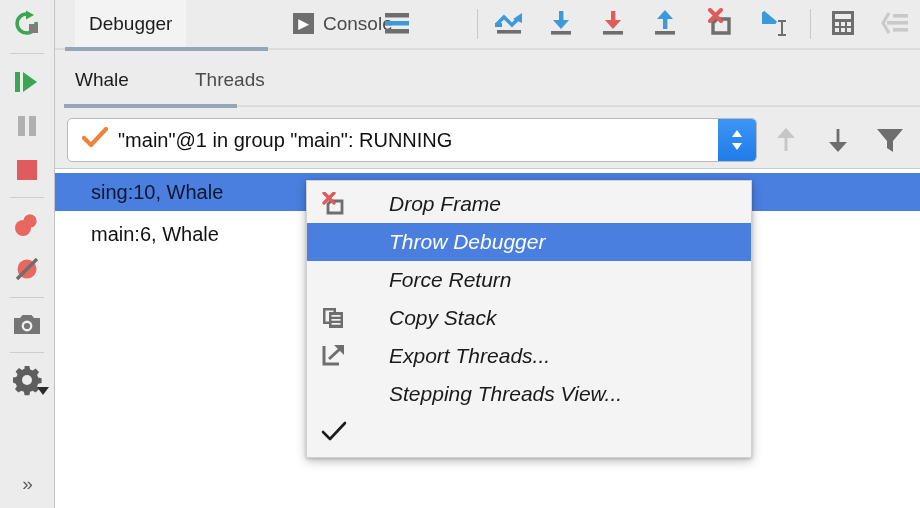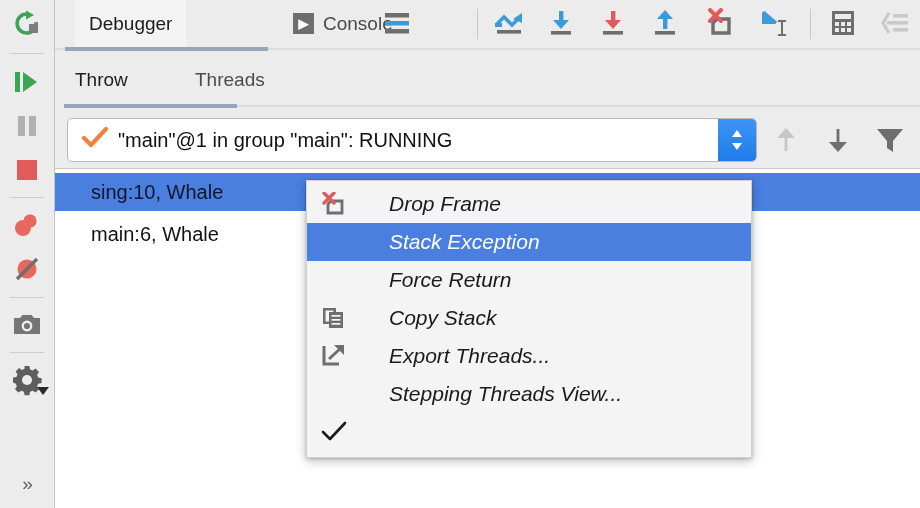--- a/index.html
+++ b/index.html
@@ -414,21 +414,21 @@
           <rect x="7" y="13" width="21" height="3.6" fill="#c9c9c9"></rect>
           <rect x="13" y="20" width="15" height="3.6" fill="#c9c9c9"></rect>
           <path d="M9 5 L3 15 L9 25" fill="none" stroke="#c9c9c9" stroke-width="3.2"></path>
         </svg>
       </span>
     </div>
   </div>
 
   <div id="subtabs">
     <div class="subtab" id="subtab-frames">
-      <span>Throw</span>
+      <span>Whale</span>
     </div>
     <div class="subtab" id="subtab-threads">
       <span>Threads</span>
     </div>
     <div id="subtab-underline"></div>
     <div id="subtab-underline-rest"></div>
   </div>
 
   <div id="selector-row">
 
@@ -490,21 +490,21 @@
       <span class="menu-ico">
         <svg width="26" height="24" viewBox="0 0 26 24">
           <path d="M10 9 L21 9 L21 21 L7 21 L7 12 Z" fill="none" stroke="#6e6e6e" stroke-width="2.8"></path>
           <path d="M3 1 L13 11 M13 1 L3 11" stroke="#e05b5b" stroke-width="3.4" stroke-linecap="round"></path>
         </svg>
       </span>
       <span class="menu-text">Drop Frame</span>
     </div>
 
     <div class="menu-item selected">
-      <span class="menu-text">Stack Exception</span>
+      <span class="menu-text">Throw Debugger</span>
     </div>
 
     <div class="menu-item">
       <span class="menu-text">Force Return</span>
     </div>
 
     <div class="menu-item">
       <span class="menu-ico">
         <svg width="26" height="24" viewBox="0 0 26 24">
           <rect x="2" y="2" width="13" height="16" fill="#6e6e6e"></rect>

